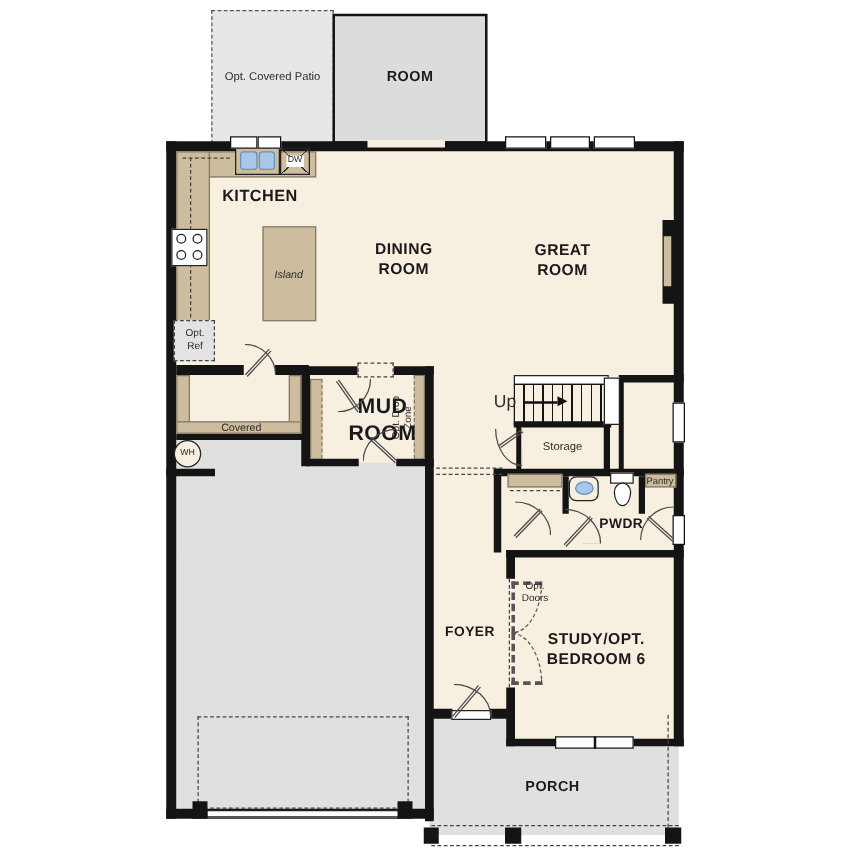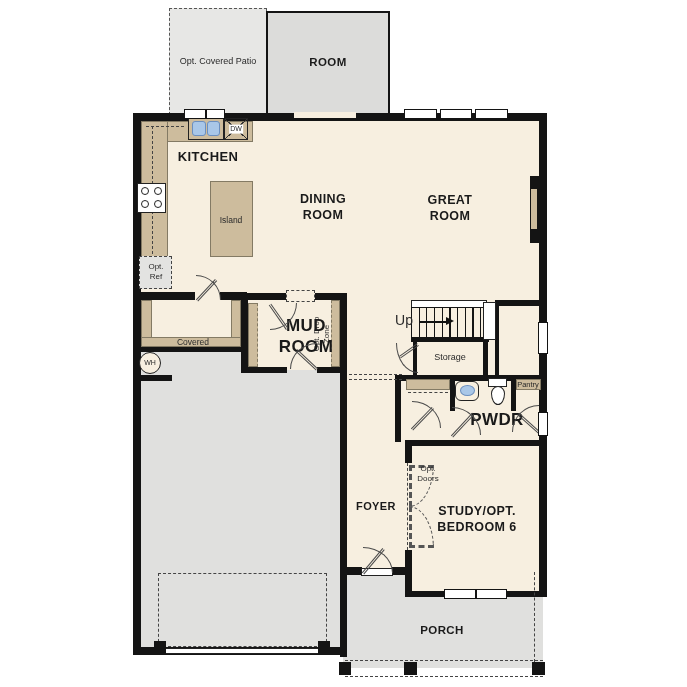--- a/index.html
+++ b/index.html
@@ -90,21 +90,21 @@
   <div class="lbl sm" style="left:236px;top:129px;font-size:7px;background:#fff;padding:0 1px;">DW</div>
   <div class="fix" style="left:137px;top:183px;width:29px;height:30px;"></div>
   <div class="circ" style="left:141px;top:187px;width:8px;height:8px;border:1.2px solid #222;"></div>
   <div class="circ" style="left:154px;top:187px;width:8px;height:8px;border:1.2px solid #222;"></div>
   <div class="circ" style="left:141px;top:200px;width:8px;height:8px;border:1.2px solid #222;"></div>
   <div class="circ" style="left:154px;top:200px;width:8px;height:8px;border:1.2px solid #222;"></div>
   <div class="fl" style="left:139px;top:256px;width:33px;height:33px;background:#e3e3e1;border:1.3px dashed #444;box-sizing:border-box;"></div>
   <div class="lbl sm" style="left:156px;top:272px;font-size:8px;">Opt.
 Ref</div>
   <div class="tan" style="left:210px;top:181px;width:43px;height:76px;"></div>
-  <div class="lbl sm" style="left:231px;top:220px;">Island</div>
+  <div class="lbl sm" style="left:231px;top:220px;font-style:italic;">Island</div>
 
   <div class="tan" style="left:141px;top:300px;width:11px;height:38px;"></div>
   <div class="tan" style="left:231px;top:300px;width:10px;height:38px;"></div>
   <div class="tan" style="left:141px;top:337px;width:100px;height:10px;"></div>
   <div class="lbl sm" style="left:193px;top:342px;">Covered</div>
 
   <div class="circ" style="left:139px;top:352px;width:22px;height:22px;border:1.5px solid #222;background:var(--cream);"></div>
   <div class="lbl sm" style="left:150px;top:363px;font-size:7px;">WH</div>
 
   <div class="tan" style="left:248px;top:303px;width:10px;height:64px;border-style:solid;border-right-style:dashed;"></div>
@@ -129,21 +129,21 @@
   <div class="dl" style="left:349px;top:379px;width:53px;"></div>
 
   <div class="tan" style="left:406px;top:379px;width:44px;height:11px;"></div>
   <div class="dl" style="left:408px;top:392px;width:40px;"></div>
   <div class="tan" style="left:516px;top:379px;width:25px;height:11px;"></div>
   <div class="lbl sm" style="left:528px;top:385px;font-size:7.5px;">Pantry</div>
   <div class="fix" style="left:455px;top:381px;width:24px;height:20px;border-radius:6px;background:var(--cream);"></div>
   <div class="circ" style="left:460px;top:385px;width:15px;height:11px;background:#a9c7e8;border:1px solid #6b8fbf;"></div>
   <div class="fix" style="left:488px;top:378px;width:19px;height:9px;"></div>
   <div class="fix" style="left:491px;top:386px;width:14px;height:19px;border-radius:50% 50% 50% 50%/40% 40% 60% 60%;"></div>
-  <div class="lbl" style="left:497px;top:420px;font-size:17px;">PWDR</div>
+  <div class="lbl" style="left:497px;top:420px;font-size:11px;">PWDR</div>
   <div class="arc a-ne" style="left:412px;top:401px;width:29px;height:27px;"></div>
   <div class="leaf" style="left:412px;top:428px;width:30px;transform-origin:left center;transform:rotate(-46deg);"></div>
   <div class="arc a-ne" style="left:452px;top:407px;width:29px;height:28px;"></div>
   <div class="leaf" style="left:452px;top:435px;width:31px;transform-origin:left center;transform:rotate(-47deg);"></div>
   <div class="arc a-nw" style="left:512px;top:405px;width:27px;height:27px;"></div>
   <div class="leaf" style="left:511px;top:431px;width:28px;transform-origin:right center;transform:rotate(42deg);"></div>
 
   <div class="arc a-ne" style="left:196px;top:275px;width:25px;height:25px;"></div>
   <div class="leaf" style="left:197px;top:299px;width:28px;transform-origin:left center;transform:rotate(-47deg);"></div>
   <div class="arc a-se" style="left:270px;top:303px;width:27px;height:27px;"></div>

